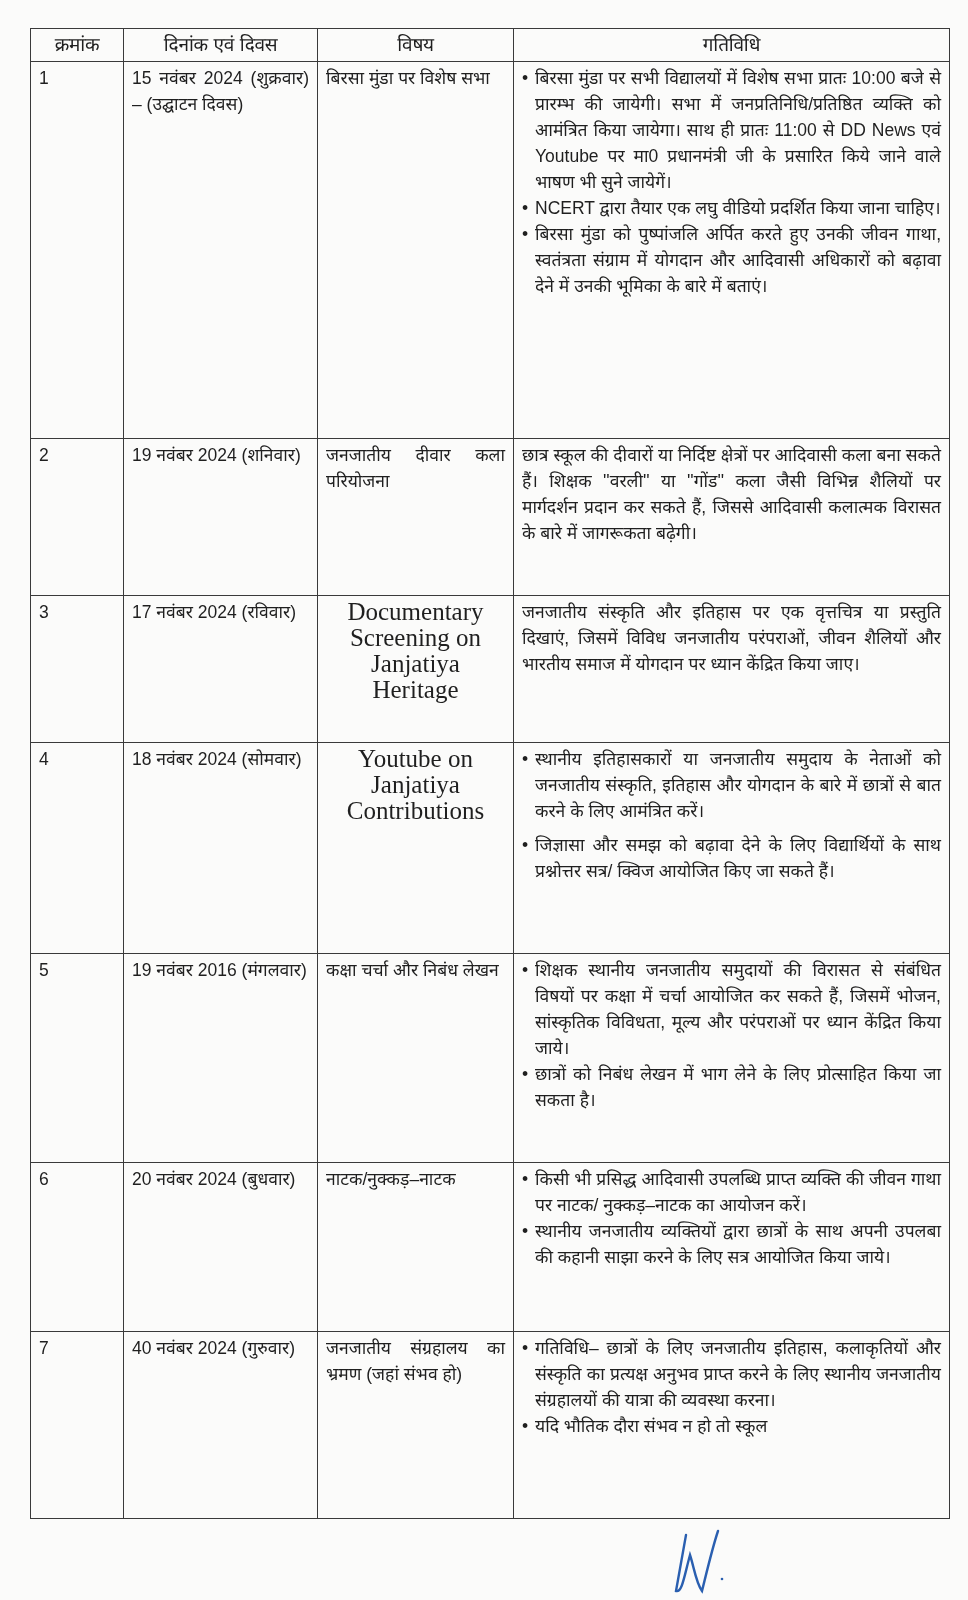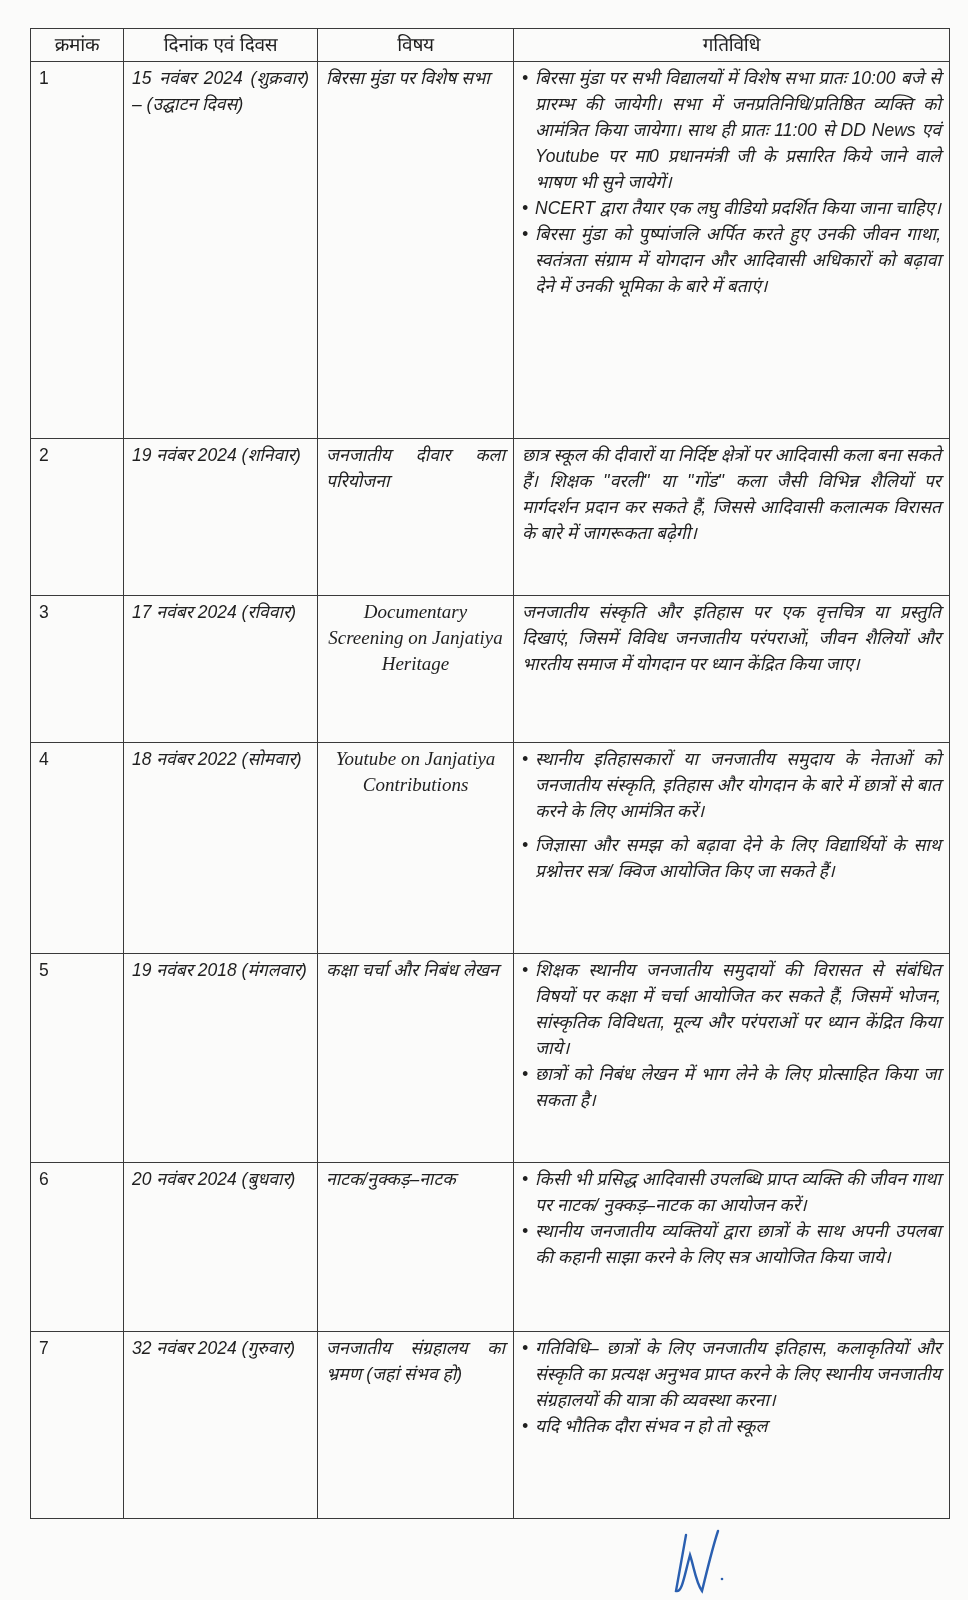--- a/index.html
+++ b/index.html
@@ -14,22 +14,22 @@
     }
     table.sched th, table.sched td {
       border: 1.5px solid #3a3a3a; vertical-align: top; padding: 3px 8px;
     }
     table.sched th {
       font-weight: normal; text-align: center; font-size: 19px; padding: 2px 6px; height: 28px;
       font-family: "DejaVu Sans", sans-serif; letter-spacing: -0.3px;
     }
     col.c1 { width: 93px; } col.c2 { width: 194px; } col.c3 { width: 196px; } col.c4 { width: 436px; }
     td.num { padding-left: 8px; }
-    td.date, td.topic, td.act { text-align: justify; text-align-last: auto; font-style: italic; }
-    td.topic.en { text-align: center; font-family: "Liberation Serif", serif; font-size: 19px; line-height: 26px; }
+    td.date, td.topic, td.act { text-align: justify; text-align-last: auto; }
+    td.topic.en { text-align: center; font-family: "Liberation Serif", serif; font-size: 25px; line-height: 26px; }
     ul.acts { list-style: none; margin: 0; padding: 0; }
     ul.acts li { position: relative; padding-left: 13px; text-align: justify; }
     ul.acts li .bullet { position: absolute; left: 0; top: 0; }
     ul.acts li.gap { margin-top: 8px; }
     .act-plain { text-align: justify; }
     .r1 td { height: 370px; } .r2 td { height: 150px; } .r3 td { height: 140px; }
     .r4 td { height: 204px; } .r5 td { height: 202px; } .r6 td { height: 162px; } .r7 td { height: 180px; }
     .signature { position: absolute; left: 672px; top: 1527px; width: 60px; height: 70px; }
   </style>
 </head>
@@ -74,32 +74,32 @@
     <tr class="r3">
       <td class="num">3</td>
       <td class="date">17 नवंबर 2024 (रविवार)</td>
       <td class="topic en">Documentary Screening on Janjatiya Heritage</td>
       <td class="act">
           <div class="act-plain">जनजातीय संस्कृति और इतिहास पर एक वृत्तचित्र या प्रस्तुति दिखाएं, जिसमें विविध जनजातीय परंपराओं, जीवन शैलियों और भारतीय समाज में योगदान पर ध्यान केंद्रित किया जाए।</div>
         </td>
     </tr>
     <tr class="r4">
       <td class="num">4</td>
-      <td class="date">18 नवंबर 2022 (सोमवार)</td>
+      <td class="date">18 नवंबर 2024 (सोमवार)</td>
       <td class="topic en">Youtube on Janjatiya Contributions</td>
       <td class="act">
         <ul class="acts">
           <li><span class="bullet">•</span><span>स्थानीय इतिहासकारों या जनजातीय समुदाय के नेताओं को जनजातीय संस्कृति, इतिहास और योगदान के बारे में छात्रों से बात करने के लिए आमंत्रित करें।</span></li>
           <li class="gap"><span class="bullet">•</span><span>जिज्ञासा और समझ को बढ़ावा देने के लिए विद्यार्थियों के साथ प्रश्नोत्तर सत्र/ क्विज आयोजित किए जा सकते हैं।</span></li>
         </ul>
       </td>
     </tr>
     <tr class="r5">
       <td class="num">5</td>
-      <td class="date">19 नवंबर 2018 (मंगलवार)</td>
+      <td class="date">19 नवंबर 2016 (मंगलवार)</td>
       <td class="topic">कक्षा चर्चा और निबंध लेखन</td>
       <td class="act">
         <ul class="acts">
           <li><span class="bullet">•</span><span>शिक्षक स्थानीय जनजातीय समुदायों की विरासत से संबंधित विषयों पर कक्षा में चर्चा आयोजित कर सकते हैं, जिसमें भोजन, सांस्कृतिक विविधता, मूल्य और परंपराओं पर ध्यान केंद्रित किया जाये।</span></li>
           <li><span class="bullet">•</span><span>छात्रों को निबंध लेखन में भाग लेने के लिए प्रोत्साहित किया जा सकता है।</span></li>
         </ul>
       </td>
     </tr>
     <tr class="r6">
       <td class="num">6</td>
@@ -107,21 +107,21 @@
       <td class="topic">नाटक/नुक्कड़–नाटक</td>
       <td class="act">
         <ul class="acts">
           <li><span class="bullet">•</span><span>किसी भी प्रसिद्ध आदिवासी उपलब्धि प्राप्त व्यक्ति की जीवन गाथा पर नाटक/ नुक्कड़–नाटक का आयोजन करें।</span></li>
           <li><span class="bullet">•</span><span>स्थानीय जनजातीय व्यक्तियों द्वारा छात्रों के साथ अपनी उपलबा की कहानी साझा करने के लिए सत्र आयोजित किया जाये।</span></li>
         </ul>
       </td>
     </tr>
     <tr class="r7">
       <td class="num">7</td>
-      <td class="date">32 नवंबर 2024 (गुरुवार)</td>
+      <td class="date">40 नवंबर 2024 (गुरुवार)</td>
       <td class="topic">जनजातीय संग्रहालय का भ्रमण (जहां संभव हो)</td>
       <td class="act">
         <ul class="acts">
           <li><span class="bullet">•</span><span>गतिविधि– छात्रों के लिए जनजातीय इतिहास, कलाकृतियों और संस्कृति का प्रत्यक्ष अनुभव प्राप्त करने के लिए स्थानीय जनजातीय संग्रहालयों की यात्रा की व्यवस्था करना।</span></li>
           <li><span class="bullet">•</span><span>यदि भौतिक दौरा संभव न हो तो स्कूल</span></li>
         </ul>
       </td>
     </tr>
   </tbody>
 </table>

